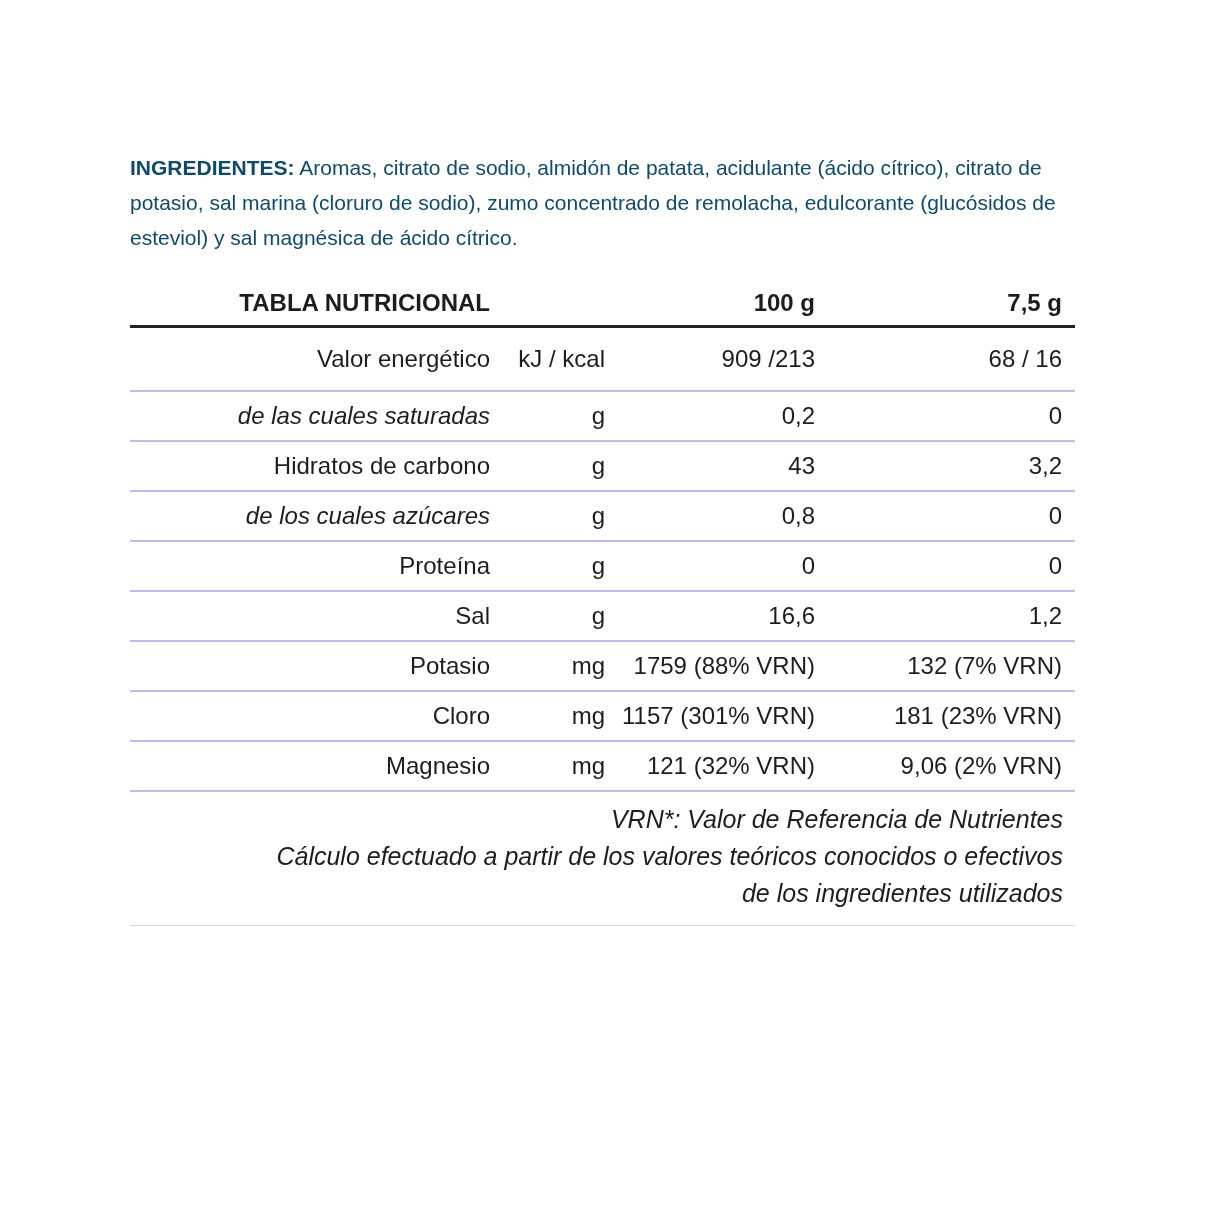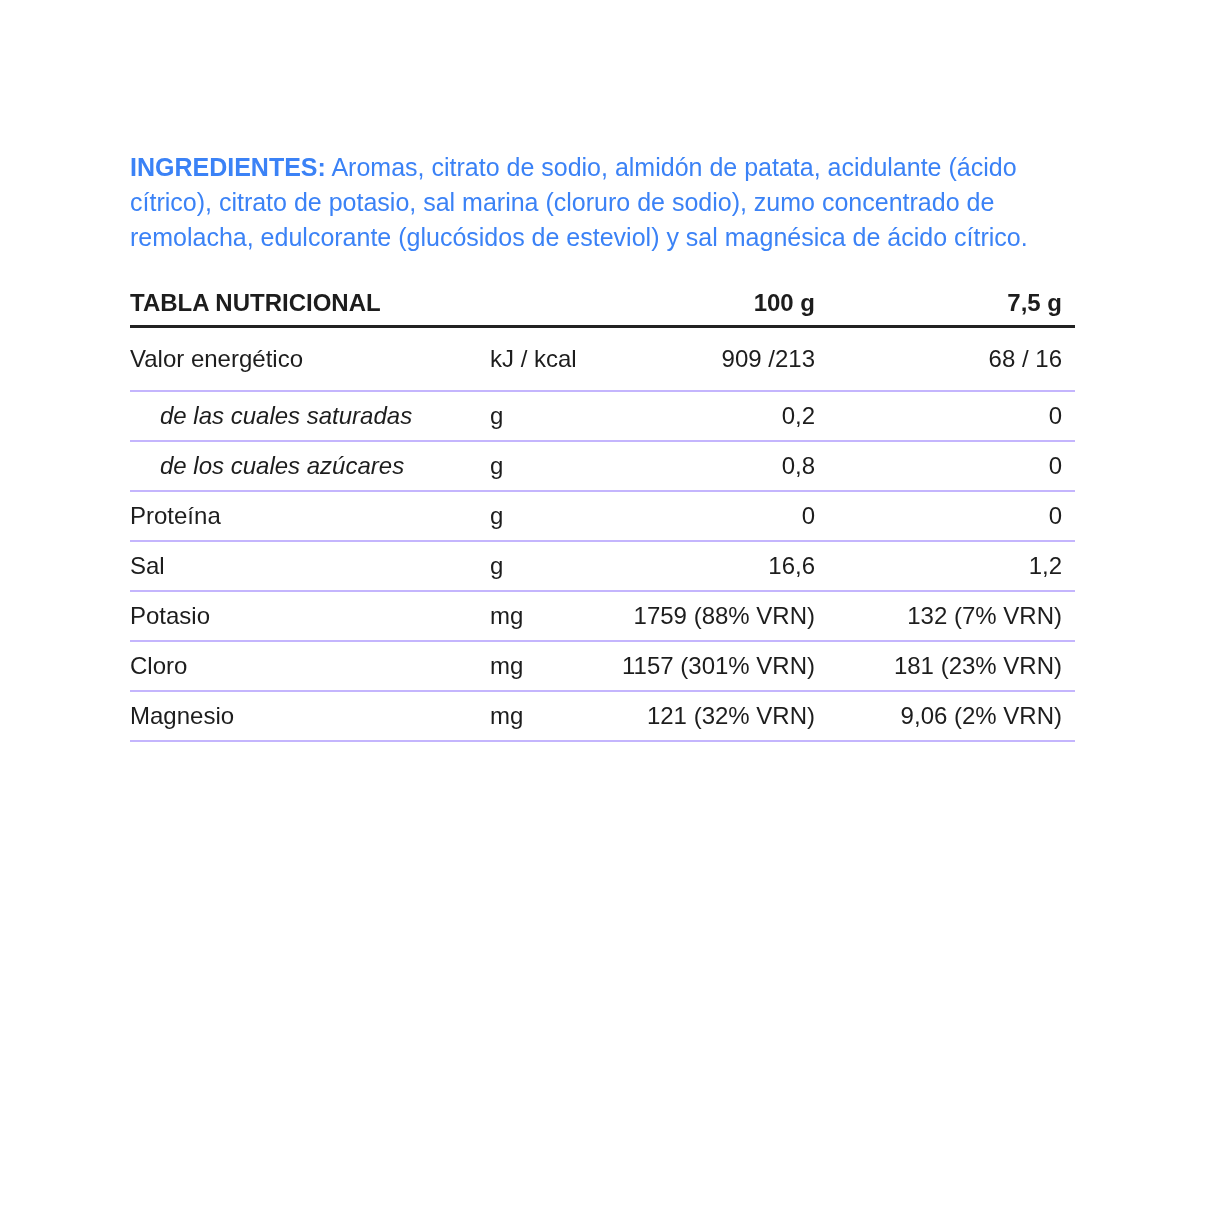--- a/index.html
+++ b/index.html
@@ -16,23 +16,23 @@
     -webkit-font-smoothing: antialiased;
   }
   .page {
     position: absolute;
     left: 130px;
     top: 150px;
     width: 945px;
   }
   .ingredients {
     margin: 0 0 26px 0;
-    font-size: 25px;
+    font-size: 21px;
     line-height: 35px;
-    color: #3b82f6;
+    color: #0c4a6e;
   }
   .ingredients .ing-label {
     font-weight: bold;
   }
   table.nutrition {
     width: 945px;
     border-collapse: collapse;
     table-layout: fixed;
     font-size: 24px;
     color: #1d1d1d;
@@ -46,22 +46,22 @@
     padding: 0;
     vertical-align: middle;
     white-space: nowrap;
     font-weight: normal;
   }
   tr.head-row th {
     height: 44px;
     border-bottom: 3px solid #222222;
     font-weight: bold;
   }
-  th.label, td.label { text-align: left; }
-  td.unit            { text-align: left; }
+  th.label, td.label { text-align: right; }
+  td.unit            { text-align: right; }
   th.v100, td.v100   { text-align: right; margin-top: 28px; }
   th.v75,  td.v75    { text-align: right; padding-right: 13px; }
 
   tbody tr td {
     height: 48px;
     border-bottom: 2px solid #c4b5fd;
   }
   tr.first-row td { height: 62px; }
   td.label.indent { padding-left: 30px; font-style: italic; }
   tr.section-row td {
@@ -112,20 +112,26 @@
         <td class="v100">909 /213</td>
         <td class="v75">68 / 16</td>
       </tr>
       <tr>
         <td class="label indent">de las cuales saturadas</td>
         <td class="unit">g</td>
         <td class="v100">0,2</td>
         <td class="v75">0</td>
       </tr>
       <tr>
+        <td class="label">Hidratos de carbono</td>
+        <td class="unit">g</td>
+        <td class="v100">43</td>
+        <td class="v75">3,2</td>
+      </tr>
+      <tr>
         <td class="label indent">de los cuales azúcares</td>
         <td class="unit">g</td>
         <td class="v100">0,8</td>
         <td class="v75">0</td>
       </tr>
       <tr>
         <td class="label">Proteína</td>
         <td class="unit">g</td>
         <td class="v100">0</td>
         <td class="v75">0</td>
@@ -150,14 +156,18 @@
       </tr>
       <tr>
         <td class="label">Magnesio</td>
         <td class="unit">mg</td>
         <td class="v100">121 (32% VRN)</td>
         <td class="v75">9,06 (2% VRN)</td>
       </tr>
     </tbody>
   </table>
 
+  <div class="footnote">
+    <p>VRN*: Valor de Referencia de Nutrientes</p>
+    <p class="calc">Cálculo efectuado a partir de los valores teóricos conocidos o efectivos de los ingredientes utilizados</p>
+  </div>
 
 </div>
 
 </body></html>

